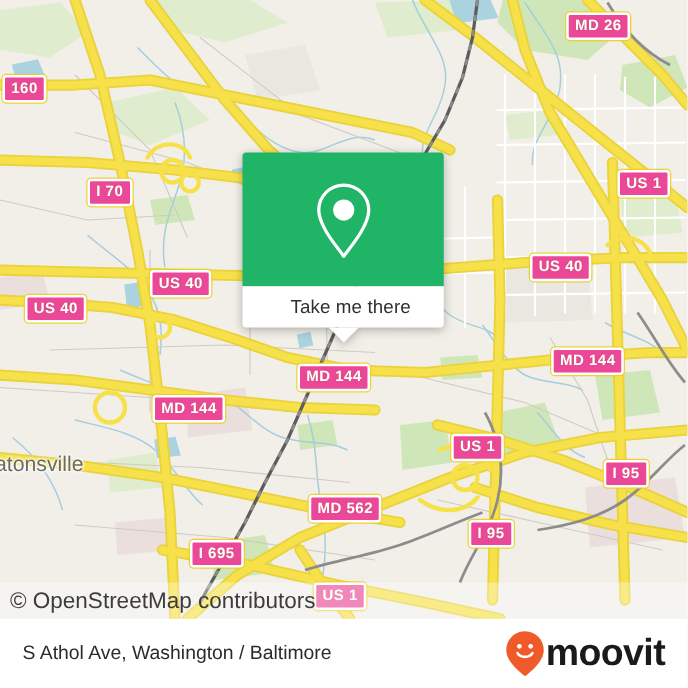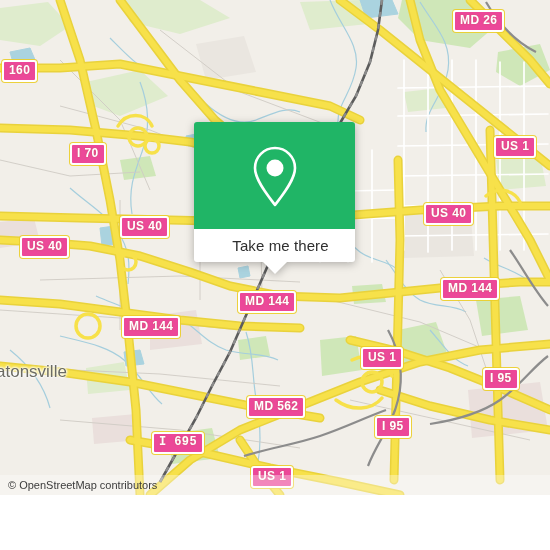--- a/index.html
+++ b/index.html
@@ -92,21 +92,21 @@
     border-right: 12px solid transparent;
     border-top: 12px solid #ffffff;
   }
 
   
   #attribution {
     position: absolute;
     left: 0; bottom: 0;
     width: 100%;
     padding: 4px 0 4px 8px;
-    font-size: 11px;
+    font-size: 18px;
     color: #3c3c3c;
     background: rgba(255,255,255,.35);
     margin-top: 11px;
   }
 
   
   #footer {
     position: absolute;
     left: 0; top: 495px;
     width: 550px; height: 55px;
@@ -313,34 +313,46 @@
     <div class="shield" style="left:494px;top:136px;">US 1</div>
     <div class="shield" style="left:120px;top:216px;">US 40</div>
     <div class="shield" style="left:20px; top:236px;">US 40</div>
     <div class="shield" style="left:424px;top:203px;">US 40</div>
     <div class="shield" style="left:238px;top:291px;">MD 144</div>
     <div class="shield" style="left:122px;top:316px;">MD 144</div>
     <div class="shield" style="left:441px;top:278px;">MD 144</div>
     <div class="shield" style="left:361px;top:347px;">US 1</div>
     <div class="shield" style="left:483px;top:368px;">I 95</div>
     <div class="shield" style="left:247px;top:396px;">MD 562</div>
-    <div class="shield" style="left:152px;top:432px;font-family:Liberation Mono, monospace;">I 695</div>
+    <div class="shield" style="left:152px;top:432px;">I 695</div>
     <div class="shield" style="left:375px;top:416px;">I 95</div>
     <div class="shield" style="left:251px;top:466px;">US 1</div>
 
     <div id="popup">
       <div id="popup-top">
         <svg width="54" height="66" viewBox="0 0 54 66">
           <path d="M27 5 C16 5, 7 14, 7 25 C7 38, 22 55, 27 62 C32 55, 47 38, 47 25 C47 14, 38 5, 27 5 Z" fill="none" stroke="#ffffff" stroke-width="2.6" stroke-linejoin="round"></path>
           <circle cx="27" cy="25" r="8.5" fill="#ffffff"></circle>
         </svg>
       </div>
       <div id="popup-bottom">
         <span id="popup-label">Take me there</span>
       </div>
       <div id="popup-tail"></div>
     </div>
 
     <div id="attribution">© OpenStreetMap contributors</div>
   </div>
 
+  <div id="footer">
+    <div id="footer-title">S Athol Ave, Washington / Baltimore</div>
+    <div id="brand">
+      <svg width="32" height="38" viewBox="0 0 32 38">
+        <path d="M16 1 C7.7 1, 1 7.7, 1 16 C1 25, 11 33, 16 37 C21 33, 31 25, 31 16 C31 7.7, 24.3 1, 16 1 Z" fill="#f05a28"></path>
+        <circle cx="11.5" cy="13" r="1.9" fill="#ffffff"></circle>
+        <circle cx="20.5" cy="13" r="1.9" fill="#ffffff"></circle>
+        <path d="M10 18.5 C12.5 22.5, 19.5 22.5, 22 18.5" fill="none" stroke="#ffffff" stroke-width="2.1" stroke-linecap="round"></path>
+      </svg>
+      <span id="brand-word">moovit</span>
+    </div>
+  </div>
 
 </div>
 
 </body></html>

